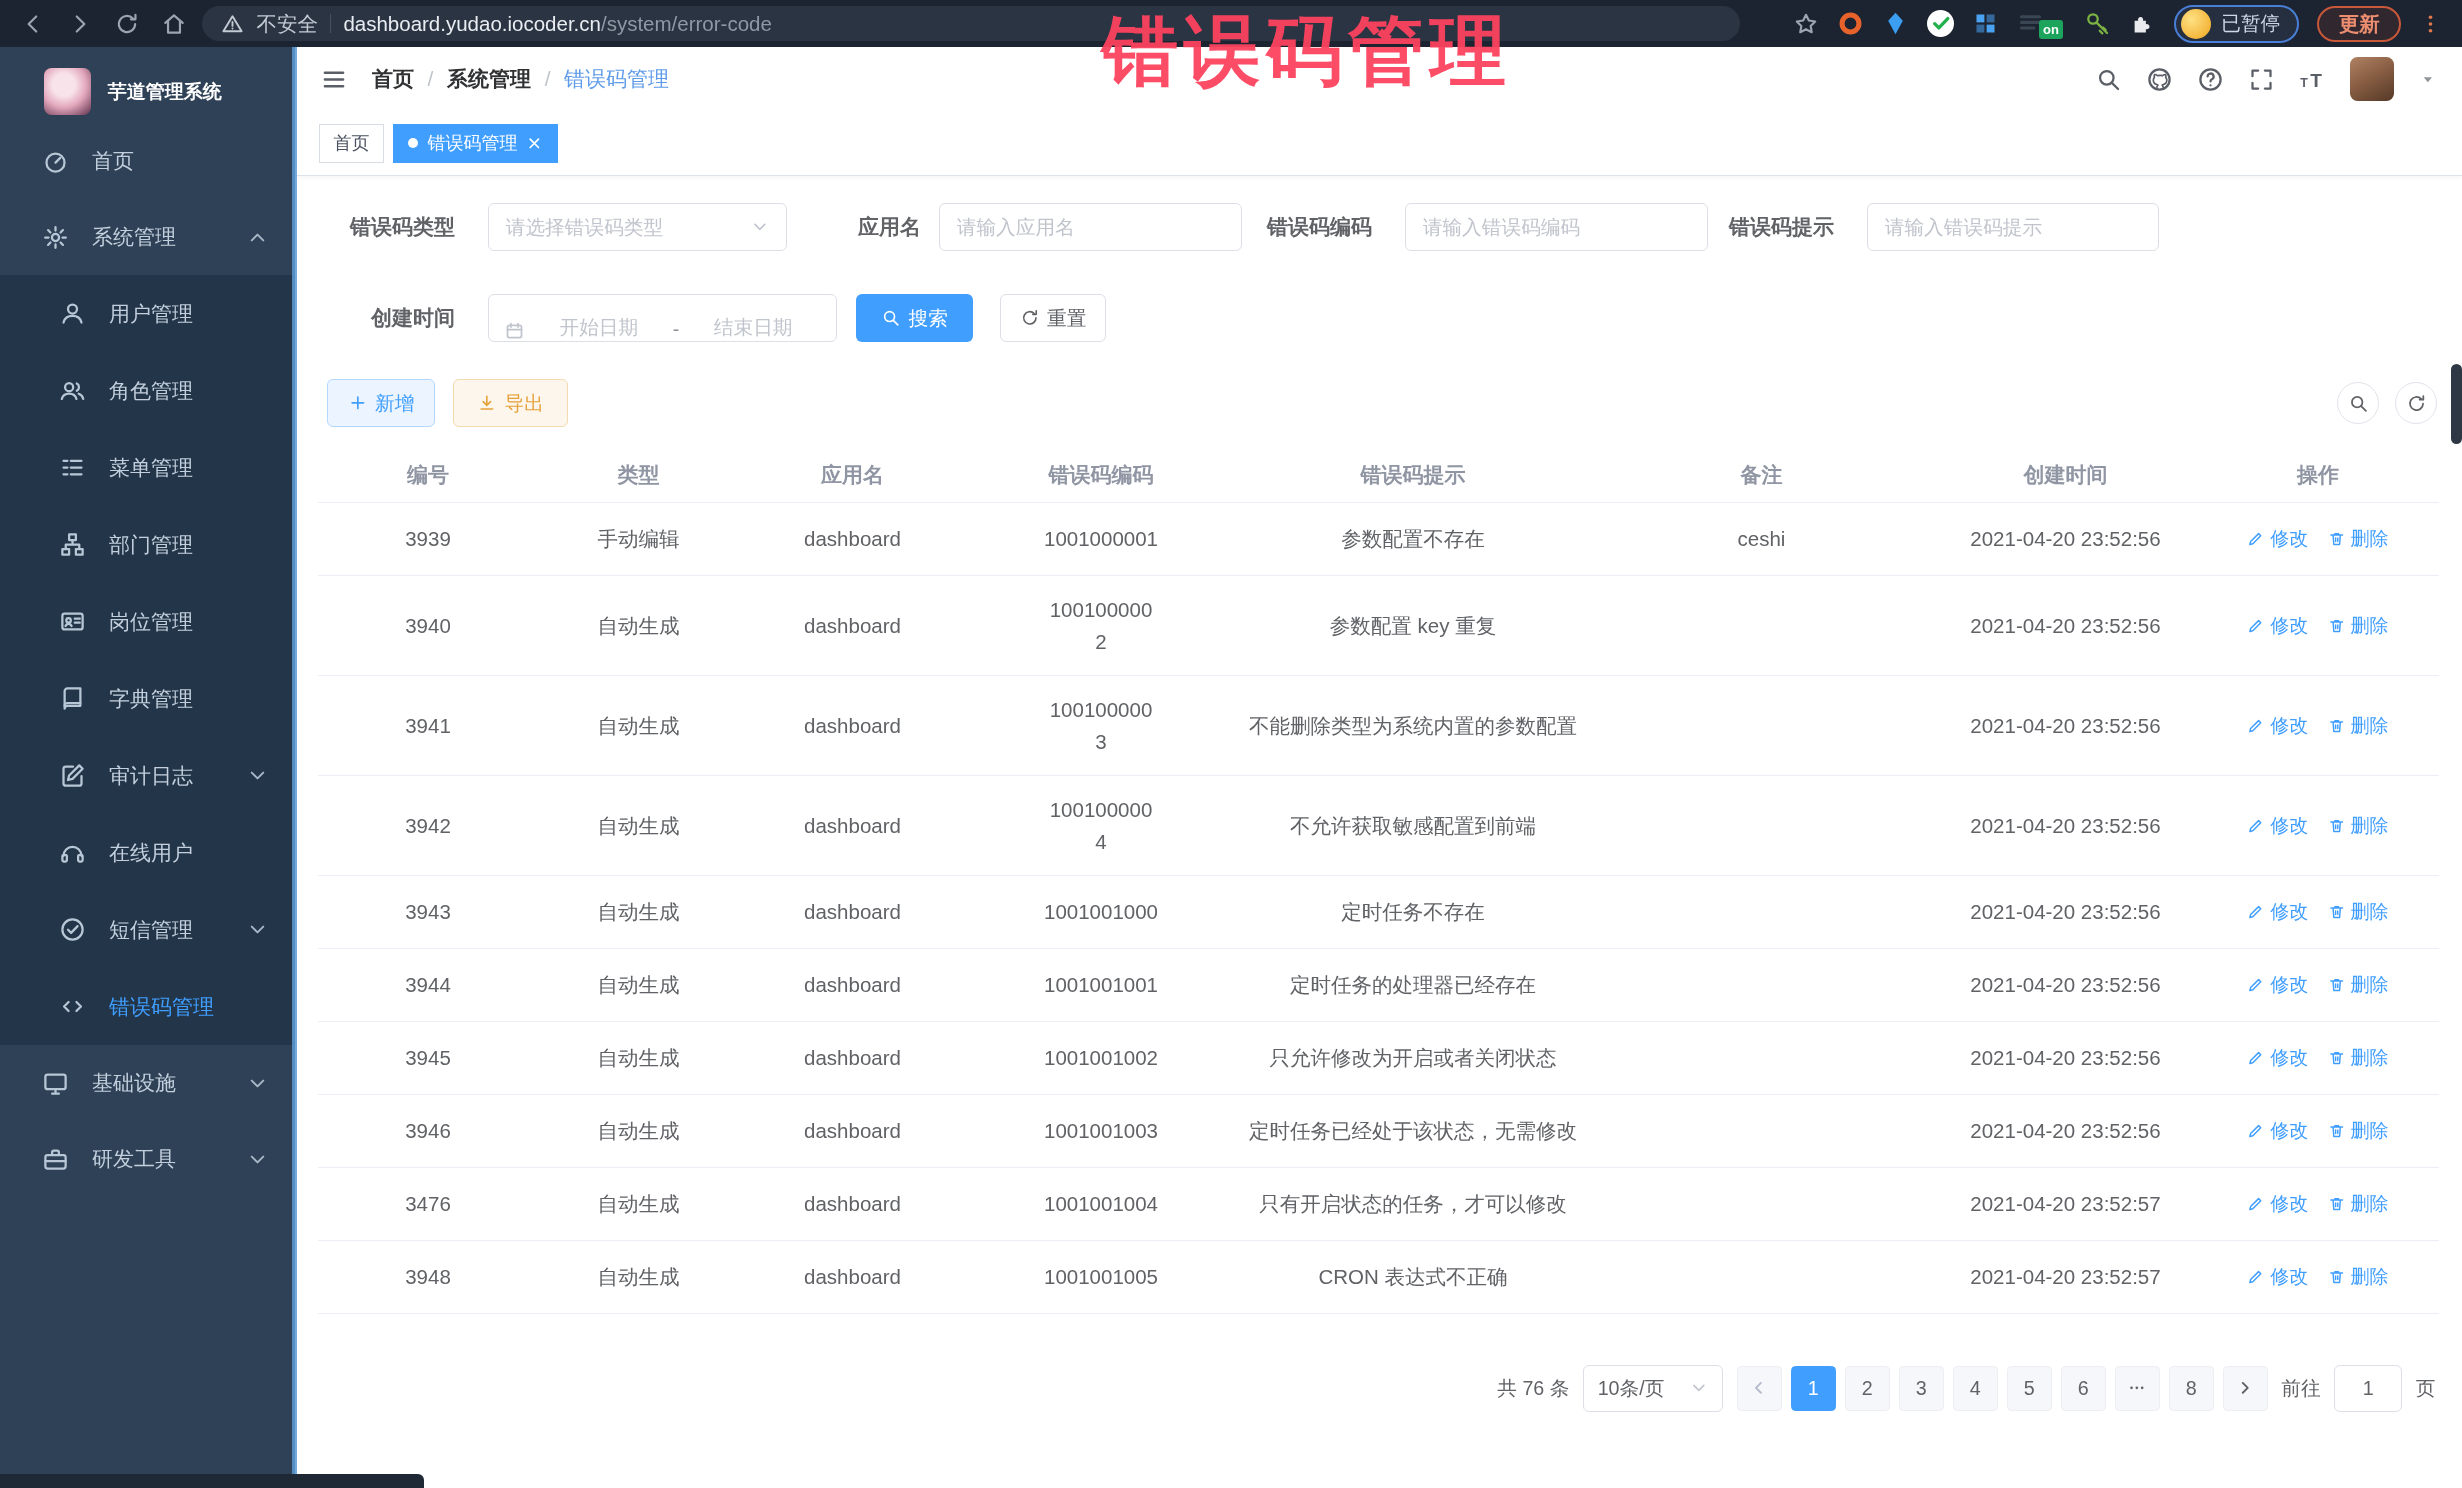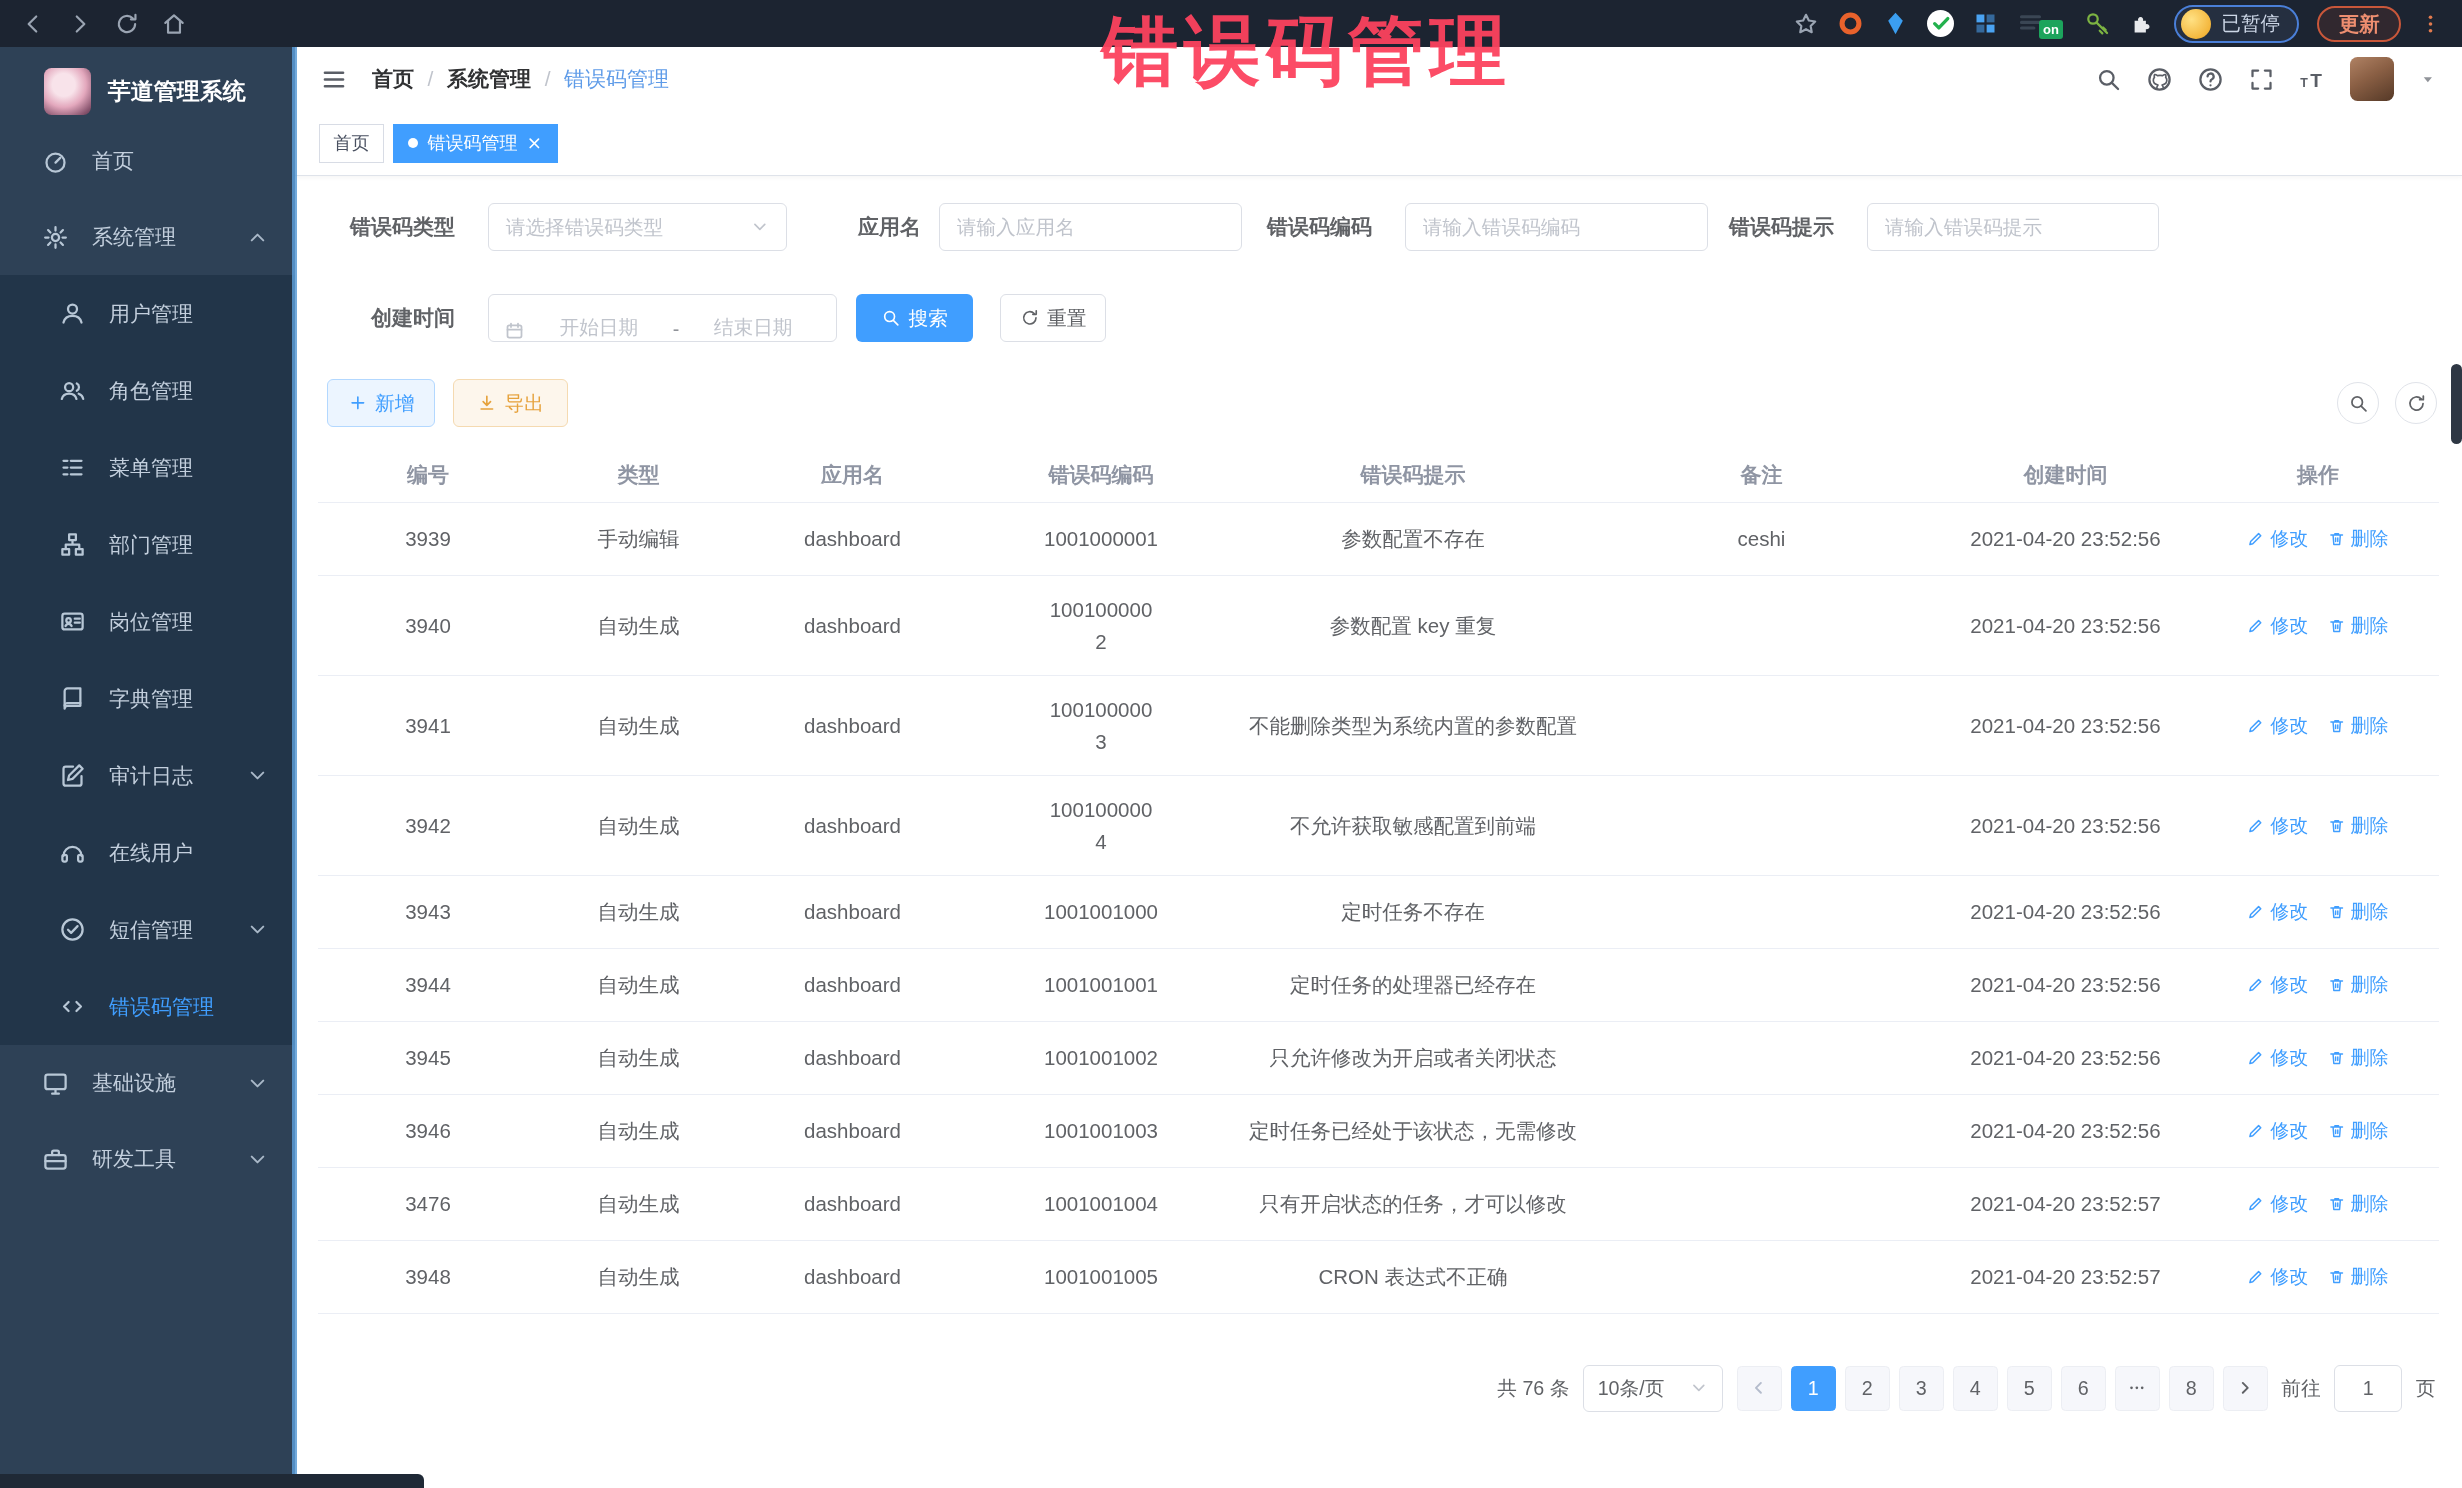--- a/index.html
+++ b/index.html
@@ -44,21 +44,21 @@
 
   
   .overlay-title { position:absolute; left:1102px; top:7.6px; z-index:50;
     font-size:76px; line-height:1.12; font-weight:800; letter-spacing:6px; color:rgba(252,66,94,.95); }
 
   
   .sidebar { position:absolute; left:0; top:47px; width:295px; height:1441px; background:#2e4156; overflow:hidden; }
   .logo-row { height:76px; display:flex; align-items:center; gap:16.7px; padding:13.6px 0 0 44px; }
   .logo-img { width:47px; height:47px; border-radius:7.6px; flex:none;
     background:radial-gradient(circle at 42% 36%, #f8e3ea 0 28%, #e3a8bd 55%, #8a5670 85%, #5d3950); }
-  .logo-title { color:#fff; font-size:23px; font-weight:bold; white-space:nowrap; }
+  .logo-title { color:#fff; font-size:19px; font-weight:bold; white-space:nowrap; }
   .menu-item { position:relative; display:flex; align-items:center; height:76px;
     padding-left:42px; gap:23px; color:#c3cfdd; font-size:21px; cursor:pointer; }
   .menu-item .mi-icon { width:27px; height:27px; color:#b8c7d6; flex:none; }
   .submenu { background:#223549; }
   .submenu .menu-item { height:77px; padding-left:59px; }
   .menu-item.active .mi-label { color:#409eff; }
   .mi-chevron { position:absolute; right:26px; width:23px; height:23px; color:#a9b8c8; }
   .sidebar-scrollline { position:absolute; left:292px; top:47px; width:4.5px; height:1441px;
     background:#5b9bd5; opacity:.85; z-index:4; }
 
@@ -166,20 +166,32 @@
           <path d="M19.8 3.5v4.2h-4.2"></path>
         </svg>
       </span>
     <span class="ico bicon">
         <svg viewBox="0 0 24 24" fill="none" stroke="currentColor" stroke-width="2" stroke-linecap="round" stroke-linejoin="round">
           <path d="M4 11l8-7 8 7"></path>
           <path d="M6.5 9.5V20h11V9.5"></path>
         </svg>
       </span>
   </div>
+  <div class="address-bar">
+    <span class="ico addr-warn">
+        <svg viewBox="0 0 24 24" fill="none" stroke="currentColor" stroke-width="2" stroke-linecap="round" stroke-linejoin="round">
+          <path d="M12 4.5L21.5 20h-19L12 4.5z"></path>
+          <path d="M12 10.5v4"></path>
+          <path d="M12 17.3h.01"></path>
+        </svg>
+      </span>
+    <span>不安全</span>
+    <span class="addr-div"></span>
+    <span><span class="url-host">dashboard.yudao.iocoder.cn</span><span class="url-path">/system/error-code</span></span>
+  </div>
   <div class="browser-right">
     <span class="ico bicon">
         <svg viewBox="0 0 24 24" fill="none" stroke="currentColor" stroke-width="2" stroke-linecap="round" stroke-linejoin="round">
           <path d="M12 3.5l2.6 5.3 5.9.9-4.2 4.1 1 5.8-5.3-2.8-5.3 2.8 1-5.8-4.2-4.1 5.9-.9z"></path>
         </svg>
       </span>
     <span class="ext ico ext-ring">
         <svg viewBox="0 0 24 24" fill="none" stroke="currentColor" stroke-width="2" stroke-linecap="round" stroke-linejoin="round">
           <circle cx="12" cy="12" r="7.5" stroke-width="4.5"></circle>
         </svg>

